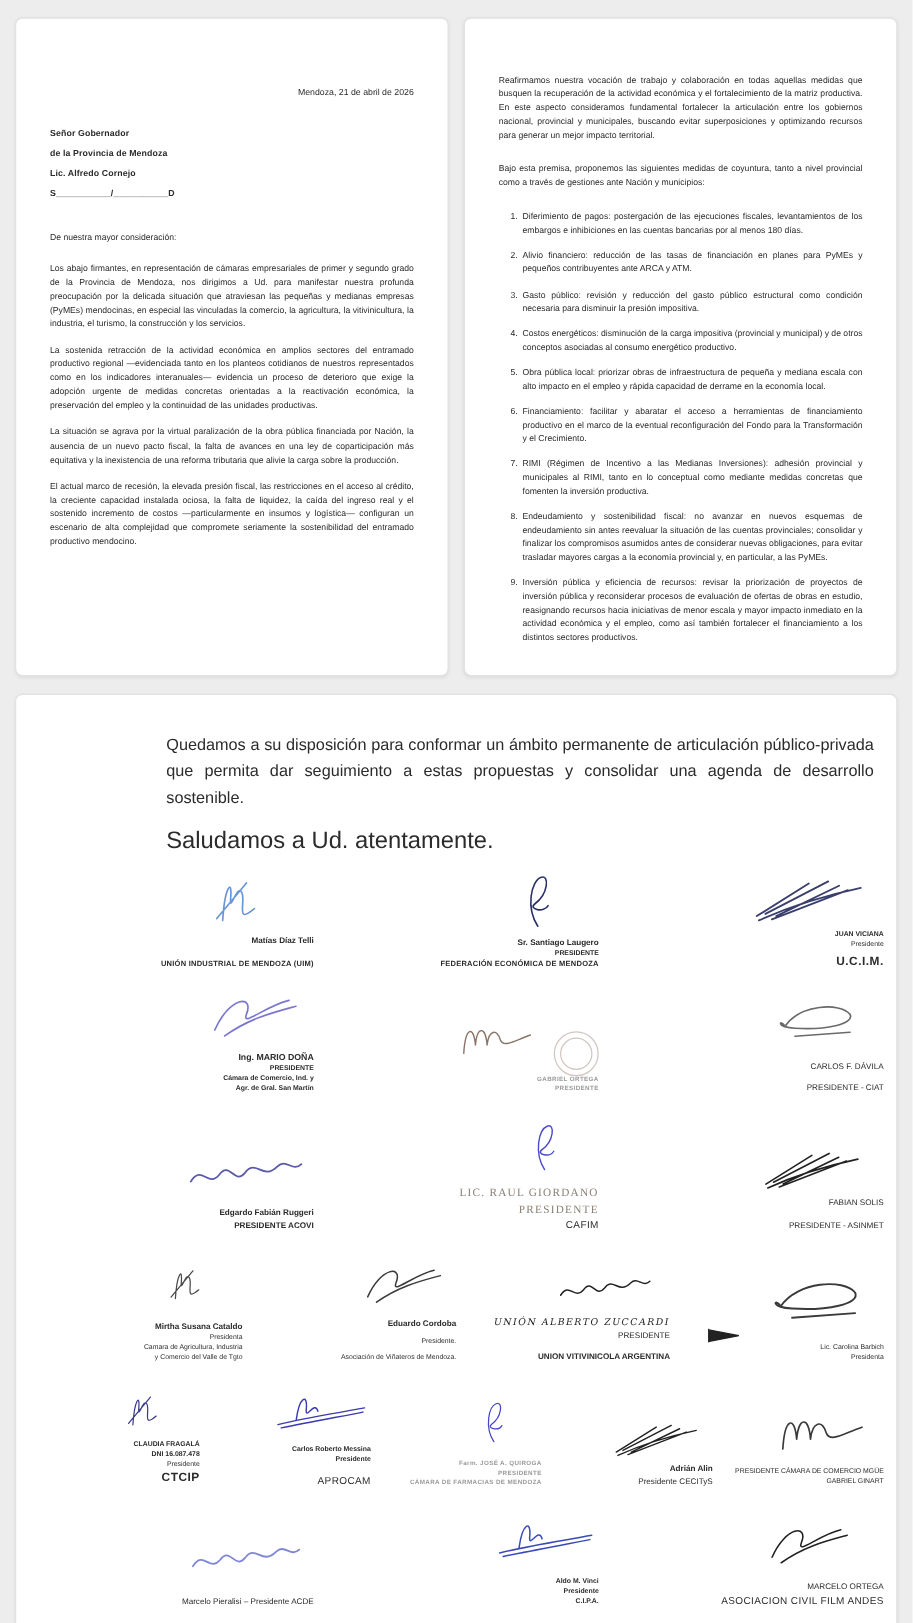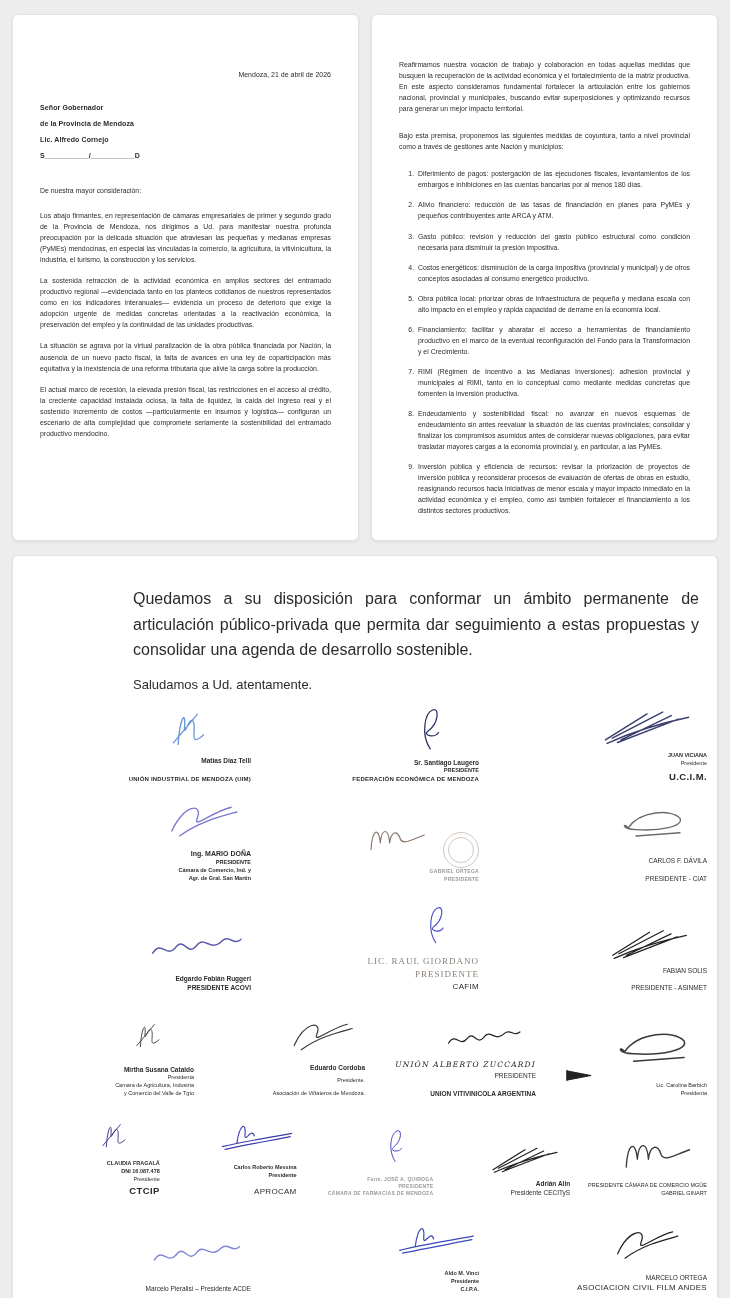--- a/index.html
+++ b/index.html
@@ -23,22 +23,22 @@
   .pageA .date{text-align:right;font-size:7px;margin:22px 0 26px;}
   .rcpt{font-size:7px;font-weight:700;margin-bottom:9px;letter-spacing:.1px;}
   .salutation{font-size:6.9px;margin:28px 0 16px;}
   .para{
     font-size:6.9px;line-height:1.6;text-align:justify;margin:0 0 10px;
   }
   .pageB .para{margin-top:10px;}
   .pageB ol{margin:16px 0 0;padding-left:17px;}
   .pageB li{font-size:6.9px;line-height:1.6;text-align:justify;margin-bottom:9px;padding-left:2px;}
   .pageC{width:706px;margin-top:14px;padding:30px 10px 36px;min-height:690px;}
-  .closing{font-size:16px;line-height:1.6;margin:0 0 14px 110px;width:566px;text-align:justify;}
-  .farewell{font-size:13px;margin:0 0 6px 110px;}
+  .closing{font-size:13px;line-height:1.6;margin:0 0 14px 110px;width:566px;text-align:justify;}
+  .farewell{font-size:19px;margin:0 0 6px 110px;}
   
   .sig-grid{margin-top:4px;}
   .sig-row{display:flex;justify-content:space-around;align-items:flex-end;margin-bottom:10px;}
   .sig-block{display:flex;flex-direction:column;align-items:flex-end;text-align:center;min-width:0;flex:1;}
   .sig-art{display:flex;align-items:flex-end;gap:4px;}
   .sig-svg{display:block;}
   .ln{line-height:1.45;white-space:nowrap;}
   .b65{font-size:6.5px;font-weight:700;}
   .n65{font-size:6.5px;}
   .b7{font-size:7px;font-weight:700;}

